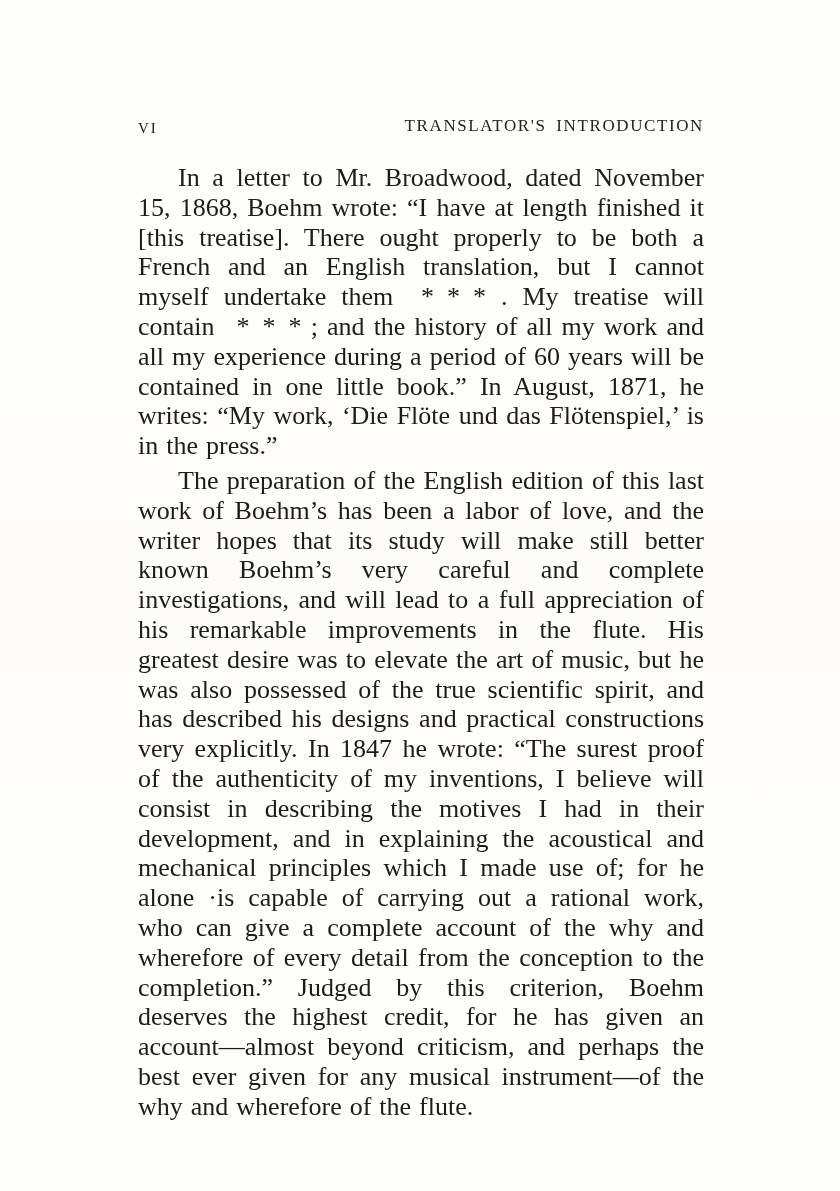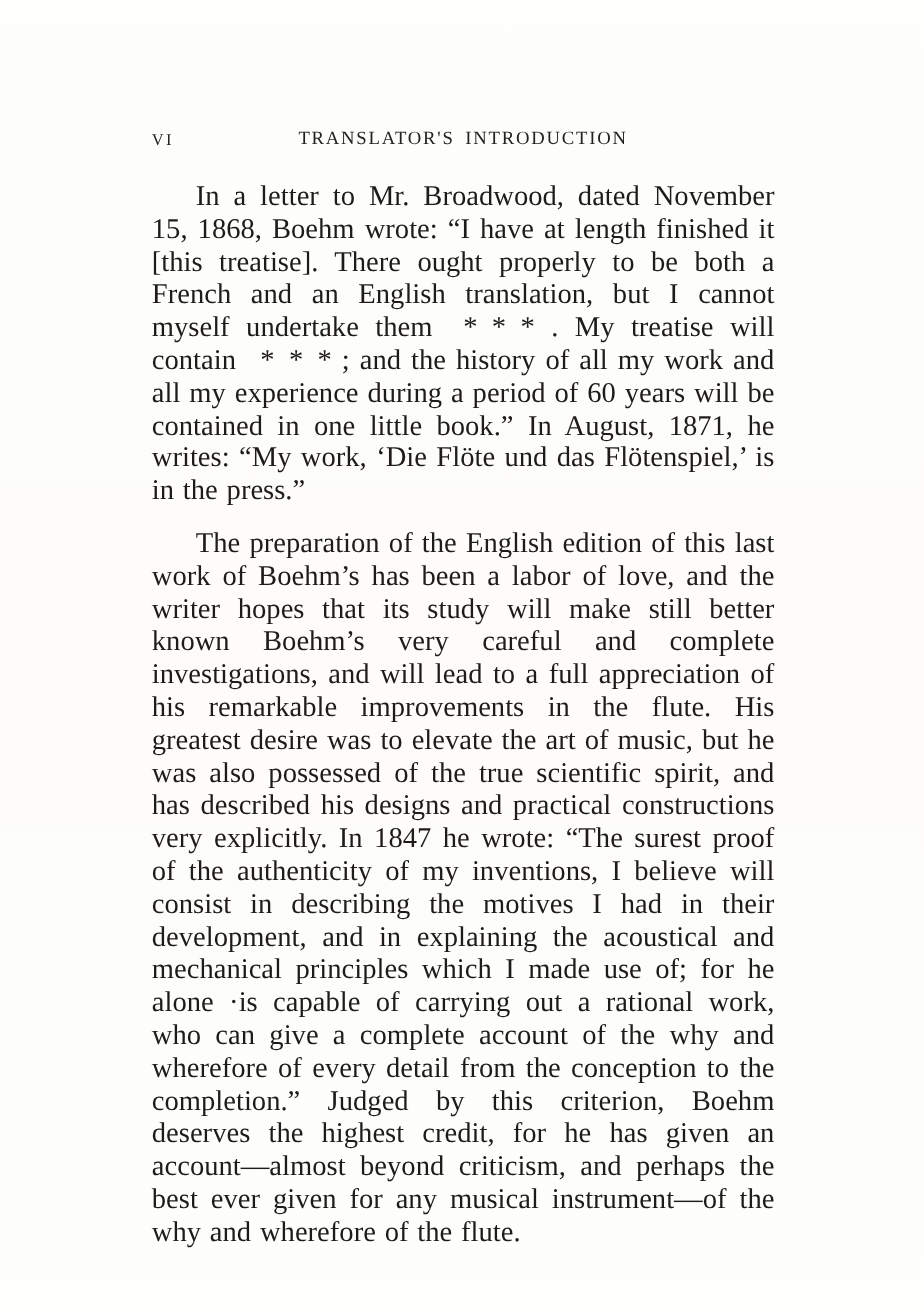--- a/index.html
+++ b/index.html
@@ -36,21 +36,21 @@
     top: 4px;
     font-size: 15px;
     letter-spacing: 2px;
     color: #24221e;
   }
   .head-title {
     position: absolute;
     left: 0;
     right: 0;
     top: 0;
-    text-align: center;
+    text-align: right;
     font-size: 17px;
     letter-spacing: 1.6px;
     word-spacing: 4px;
     color: #24221e;
     white-space: nowrap;
   }
   .text-block {
     position: absolute;
     top: 163px;
     left: 138px;
@@ -59,21 +59,21 @@
   .text-block p {
     margin: 0;
     font-size: 26px;
     line-height: 29.8px;
     text-align: justify;
     text-indent: 40px;
     color: #1d1c18;
     word-spacing: 1.5px;
   }
   .text-block p + p {
-    margin-top: 18px;
+    margin-top: 5px;
   }
 </style>
 </head>
 <body>
 
 <div class="scan-page">
 
   <div class="running-head">
     <span class="page-number">VI</span>
     <span class="head-title">TRANSLATOR'S INTRODUCTION</span>

